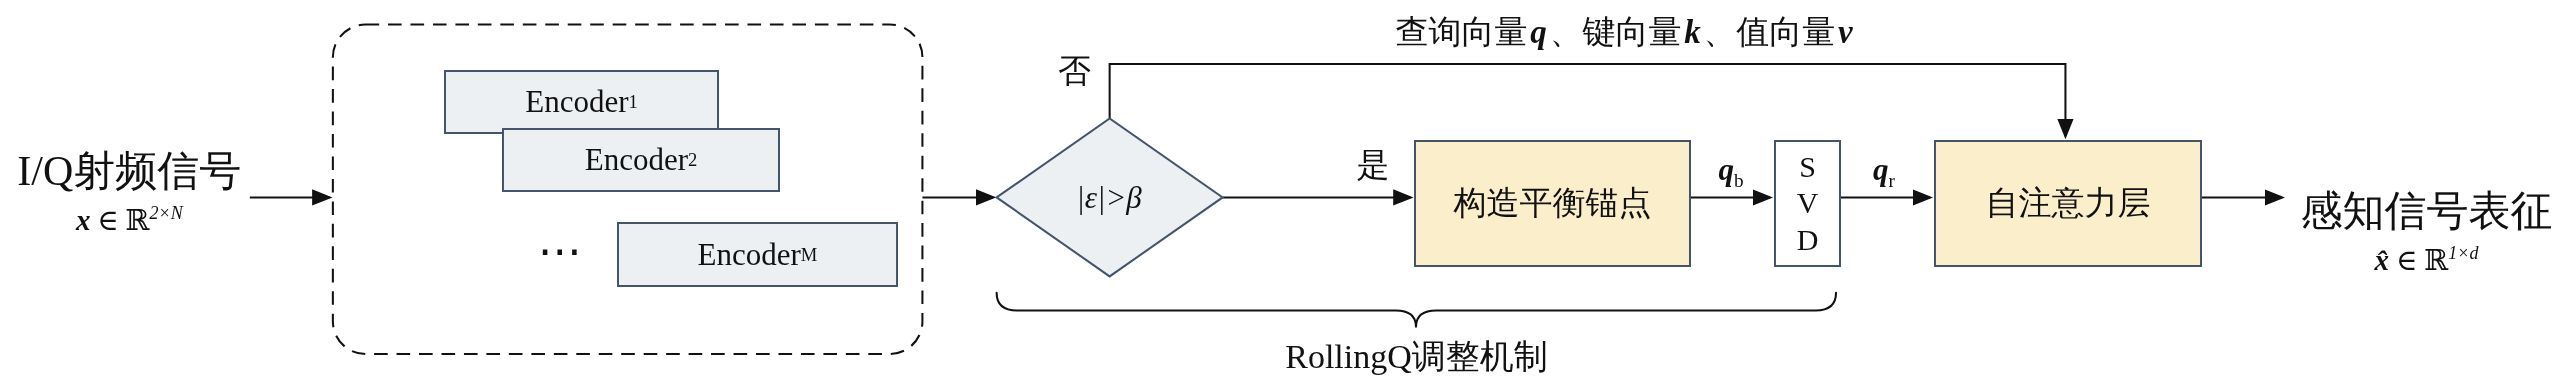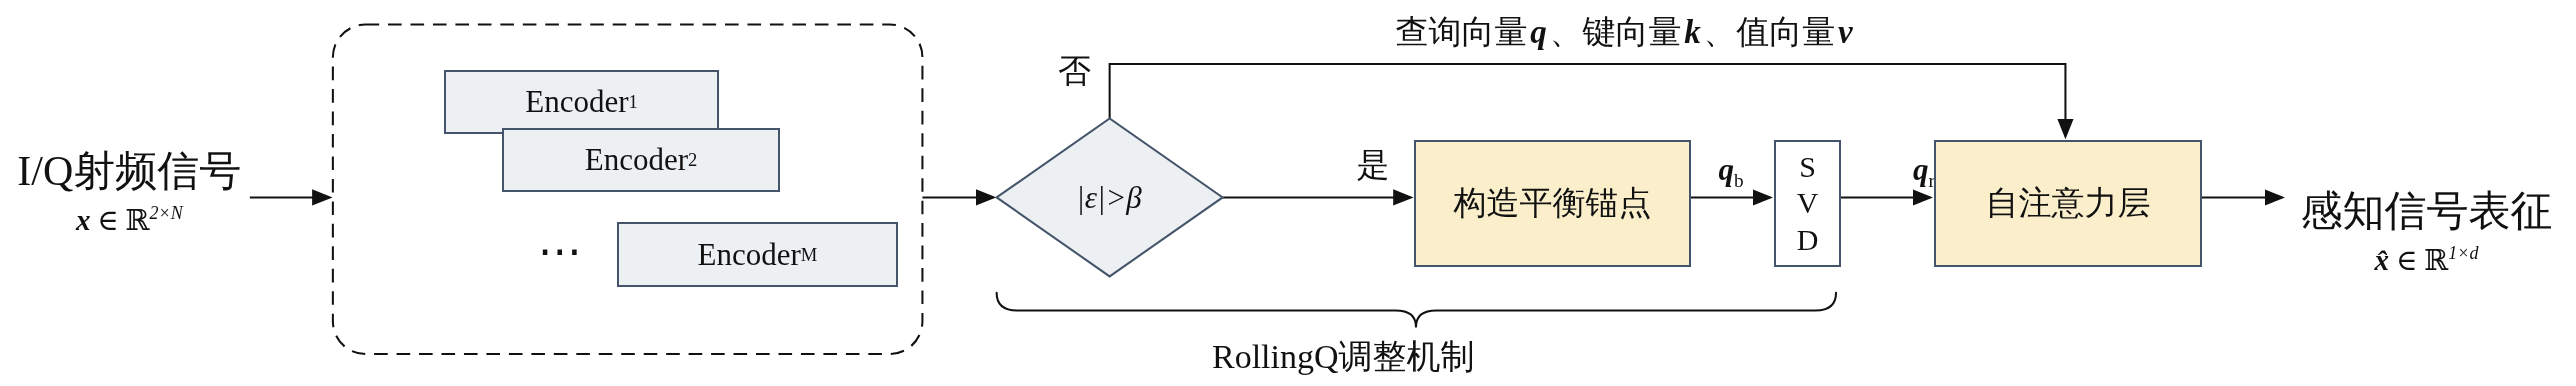--- a/index.html
+++ b/index.html
@@ -62,21 +62,21 @@
     background: #ffffff;
     border: 2px solid var(--box-border, #44546A);
     display: flex; flex-direction: column; align-items: center; justify-content: center;
     font-size: 30px; line-height: 1.22; text-align: center;
   }
 
   .branch-label { font-size: 33px; white-space: nowrap; }
   .top-label { font-size: 33px; text-align: center; white-space: nowrap; }
   .top-label .mvar { margin: 0 2.7px; }
   .qlabel { font-size: 31px; text-align: center; white-space: nowrap; margin-top: 8px; }
-  .brace-label { font-size: 34px; white-space: nowrap; }
+  .brace-label { font-size: 34px; text-align: center; white-space: nowrap; }
 </style>
 </head>
 <body>
 
 <div class="canvas">
 
   <svg class="layer" viewBox="0 0 3780 567">
     <defs>
       <marker id="arrowhead" viewBox="0 0 10 8" refX="8.5" refY="4" markerWidth="10" markerHeight="8" orient="auto-start-reverse">
         <path d="M 0 0 L 10 4 L 0 8 z"></path>
@@ -137,21 +137,21 @@
   <div class="abs qlabel" style="left:1680px; top:144px; width:102px;">
     <span class="mvar">q</span><sub class="msub">b</sub>
   </div>
 
   <div class="svd-box" style="left:1774px; top:140px; width:63px; height:123px;">
     <span>S</span>
     <span>V</span>
     <span>D</span>
   </div>
 
-  <div class="abs qlabel" style="left:1833px; top:144px; width:102px;text-align:right;">
+  <div class="abs qlabel" style="left:1833px; top:144px; width:102px;">
     <span class="mvar">q</span><sub class="msub">r</sub>
   </div>
 
   <div class="flow-box" style="left:1934px; top:140px; width:264px; height:123px;">
     <span>自注意</span>
     <span>力层</span>
   </div>
 
   <div class="abs label-block" style="left:2290px; top:153px; width:273px;margin-top:32px;">
     <div class="cn-line">感知信号表征</div>

